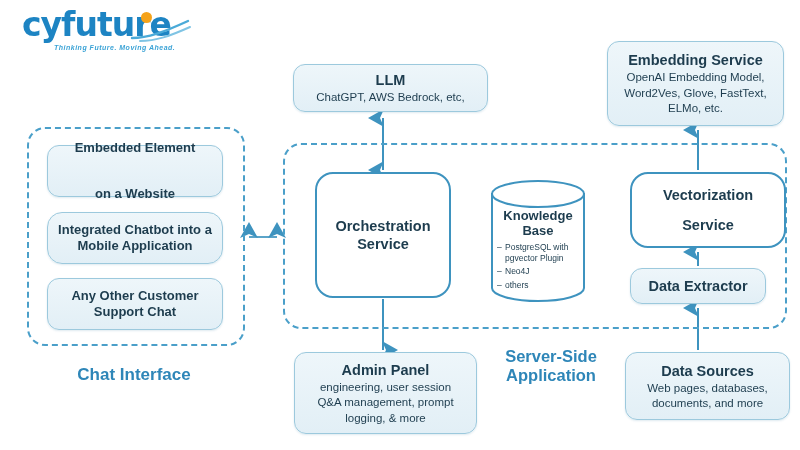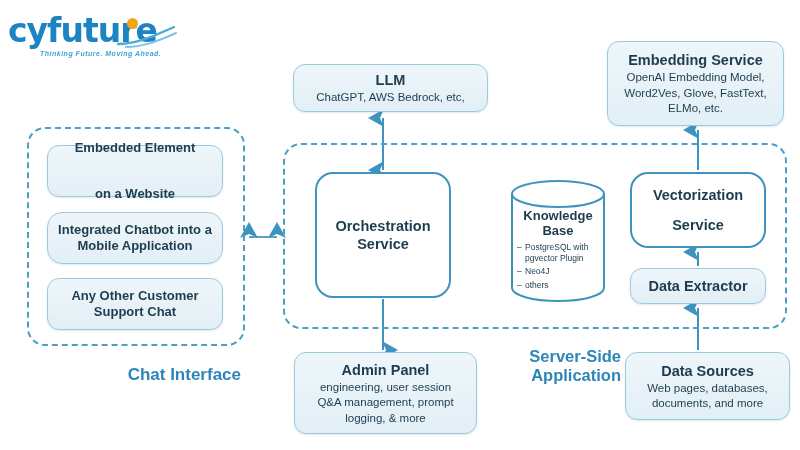--- a/index.html
+++ b/index.html
@@ -24,22 +24,22 @@
   svg.wires {
     position: absolute;
     left: 0; top: 0;
     width: 800px; height: 450px;
     pointer-events: none;
   }
 
   
   .logo {
     position: absolute;
-    left: 8px; top: 8px;
-    width: 175px; height: 46px; margin-top: 6px;
+    left: 22px; top: 8px;
+    width: 175px; height: 46px;
   }
   .logo-word {
     font-family: "DejaVu Sans", sans-serif;
     font-size: 33px;
     font-weight: bold;
     letter-spacing: -1px;
     color: #1d84c3;
     line-height: 34px;
   }
   .logo-dot {
@@ -116,30 +116,30 @@
 
   
   #node-embedded   { left: 47px; top: 145px; width: 176px; height: 52px; gap: 30px; }
   #node-chatbot    { left: 47px; top: 212px; width: 176px; height: 52px; border-radius: 15px; }
   #node-other-chat { left: 47px; top: 278px; width: 176px; height: 52px; }
 
   #node-llm        { left: 293px; top: 64px;  width: 195px; height: 48px; }
   #node-embedding  { left: 607px; top: 41px;  width: 177px; height: 85px; }
 
   #node-orchestration { left: 315px; top: 172px; width: 136px; height: 126px; }
-  #node-vectorization { left: 630px; top: 172px; width: 136px; height: 76px; gap: 12px; }
+  #node-vectorization { left: 630px; top: 172px; width: 156px; height: 76px; gap: 12px; }
   #node-data-extractor{ left: 630px; top: 268px; width: 136px; height: 36px; }
 
   #node-admin      { left: 294px; top: 352px; width: 183px; height: 82px; }
   #node-sources    { left: 625px; top: 352px; width: 165px; height: 68px; }
 
   
   #node-kb {
     position: absolute;
-    left: 509px; top: 178px;
+    left: 489px; top: 178px;
     width: 98px; height: 126px;
   }
   #node-kb .cyl-svg { position: absolute; left: 0; top: 0; }
   #node-kb .kb-text {
     position: absolute;
     left: 0; top: 30px;
     width: 98px;
     text-align: center;
   }
   #node-kb .kb-title {
@@ -166,21 +166,21 @@
     content: "–";
     position: absolute;
     left: 0; top: 0;
   }
 
   
   .group-caption {
     position: absolute;
     font-weight: bold;
     color: #2e86b8;
-    text-align: right;
+    text-align: center;
   }
   #caption-chat {
     left: 27px; top: 365px; width: 214px;
     font-size: 17px; line-height: 20px;
   }
   #caption-server {
     left: 481px; top: 347px; width: 140px;
     font-size: 16.5px; line-height: 19px;
   }
 </style>

